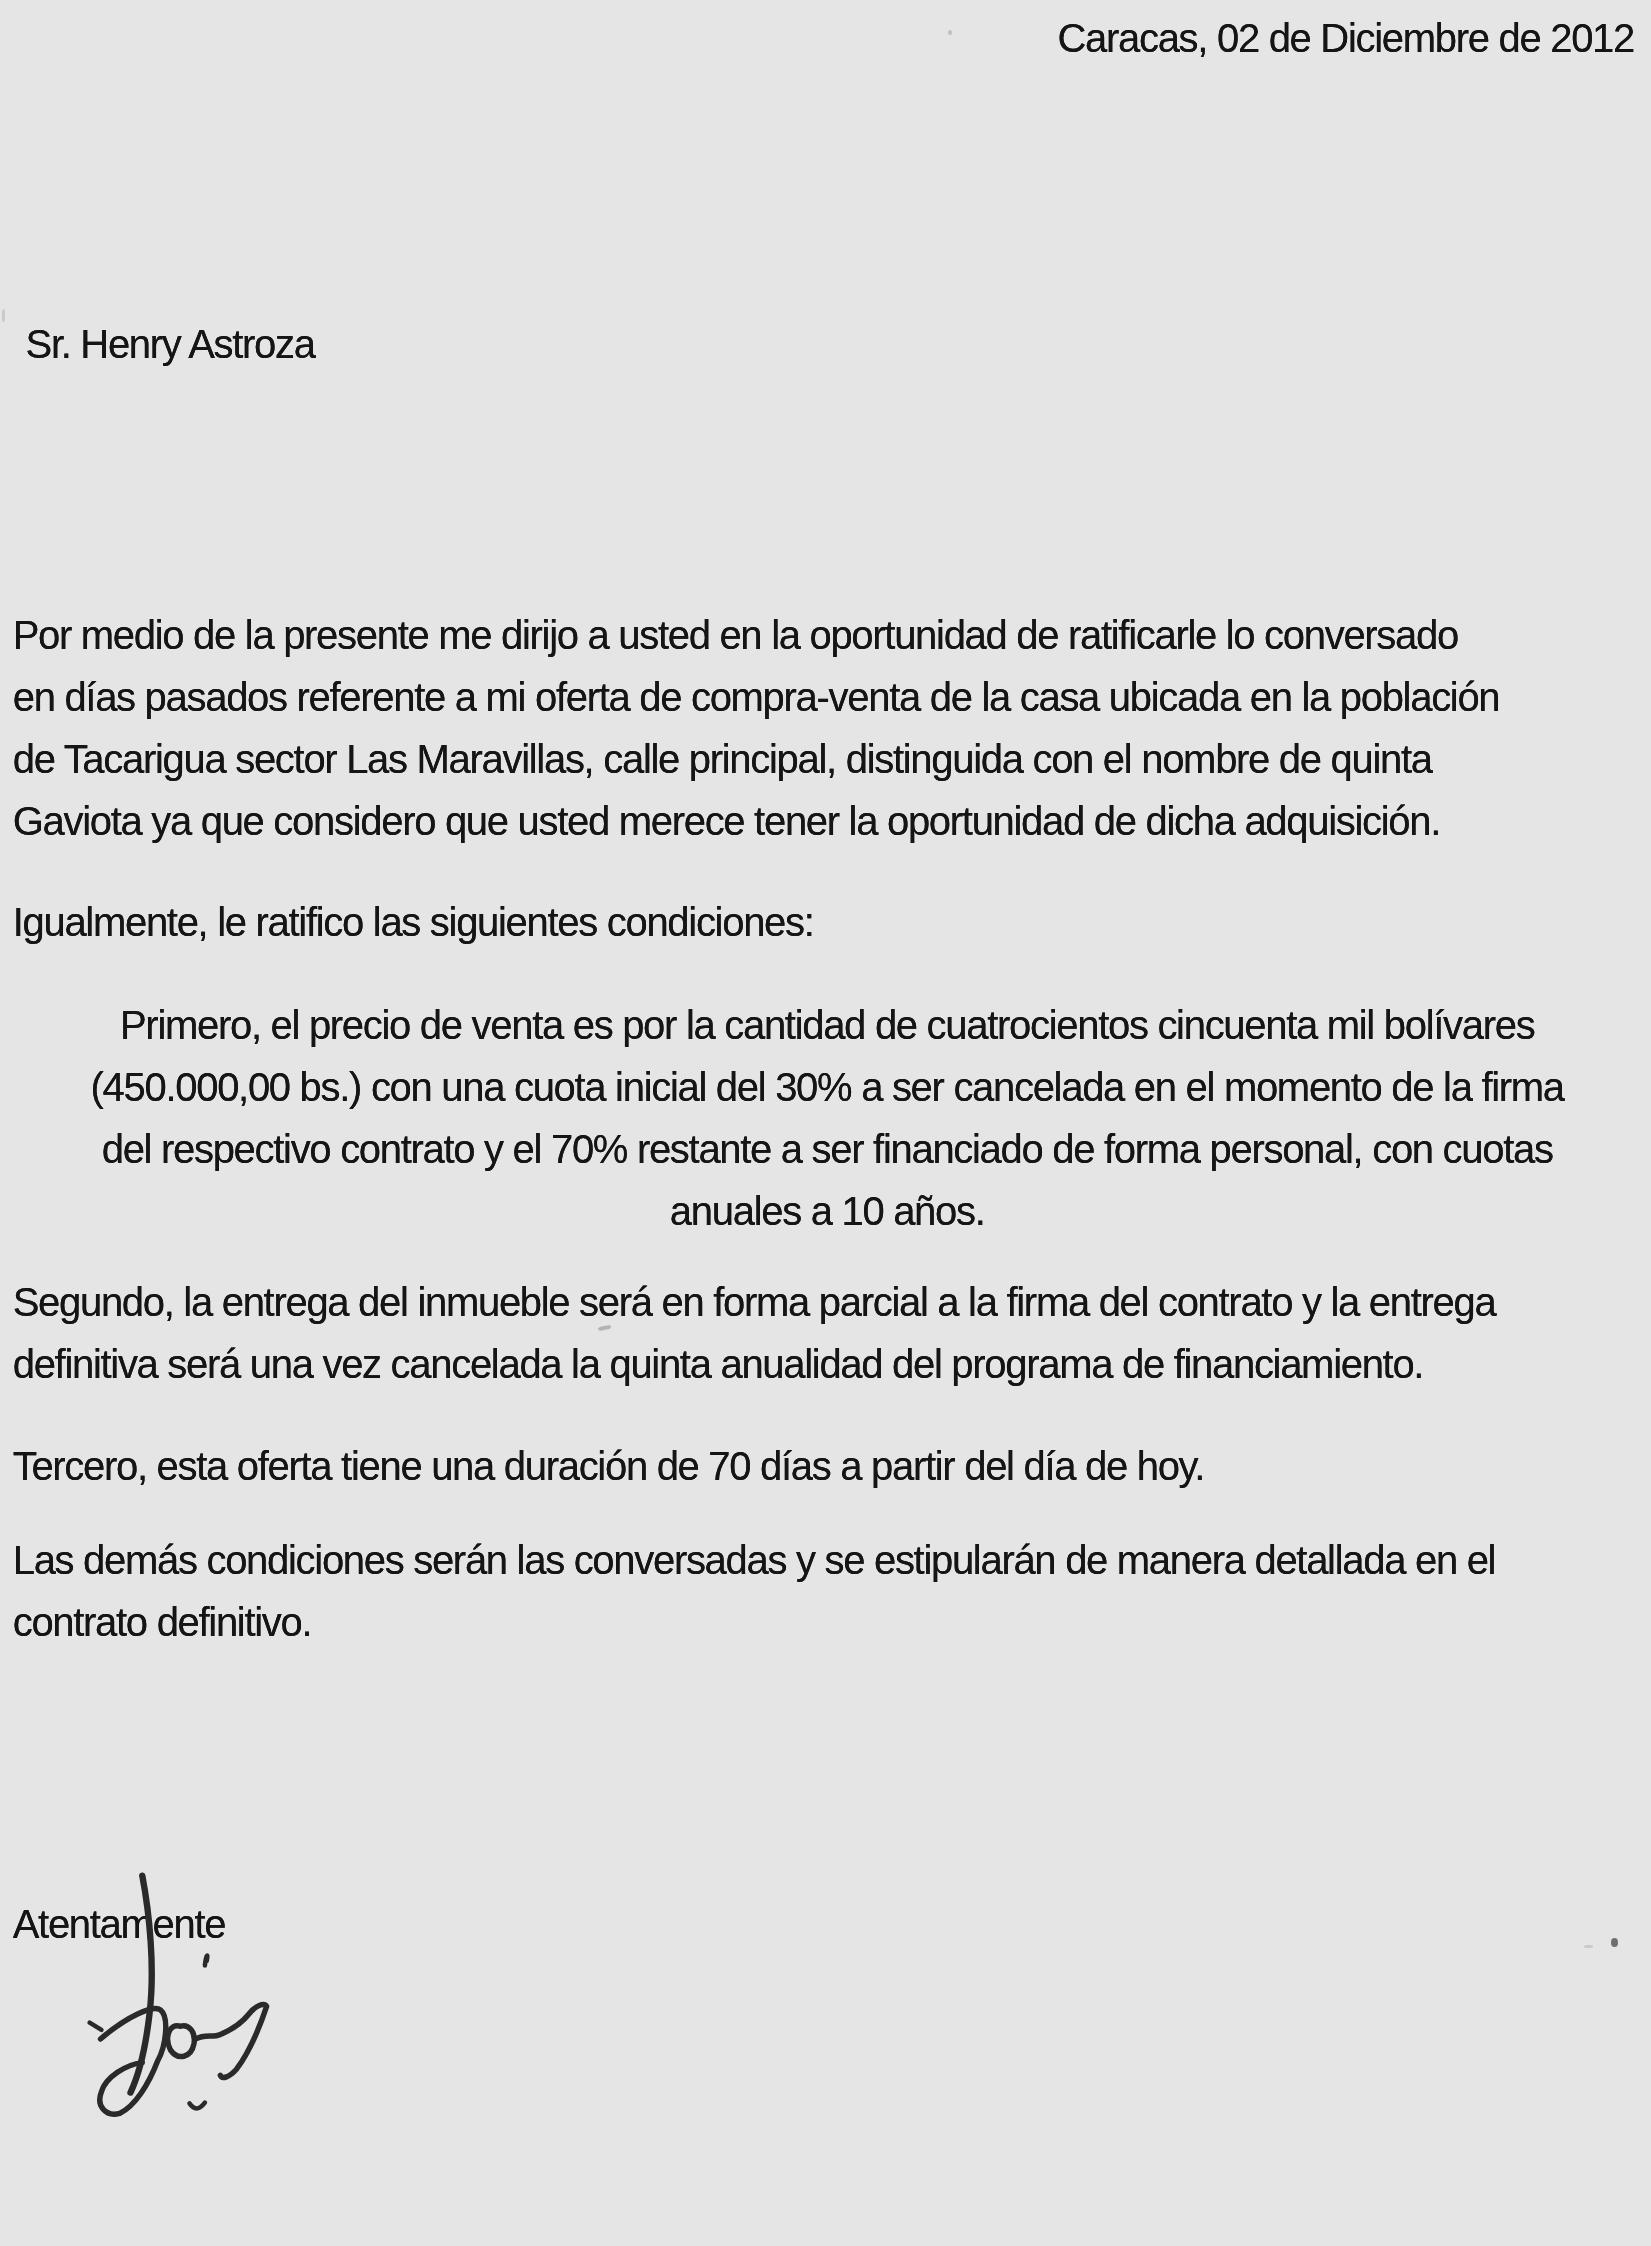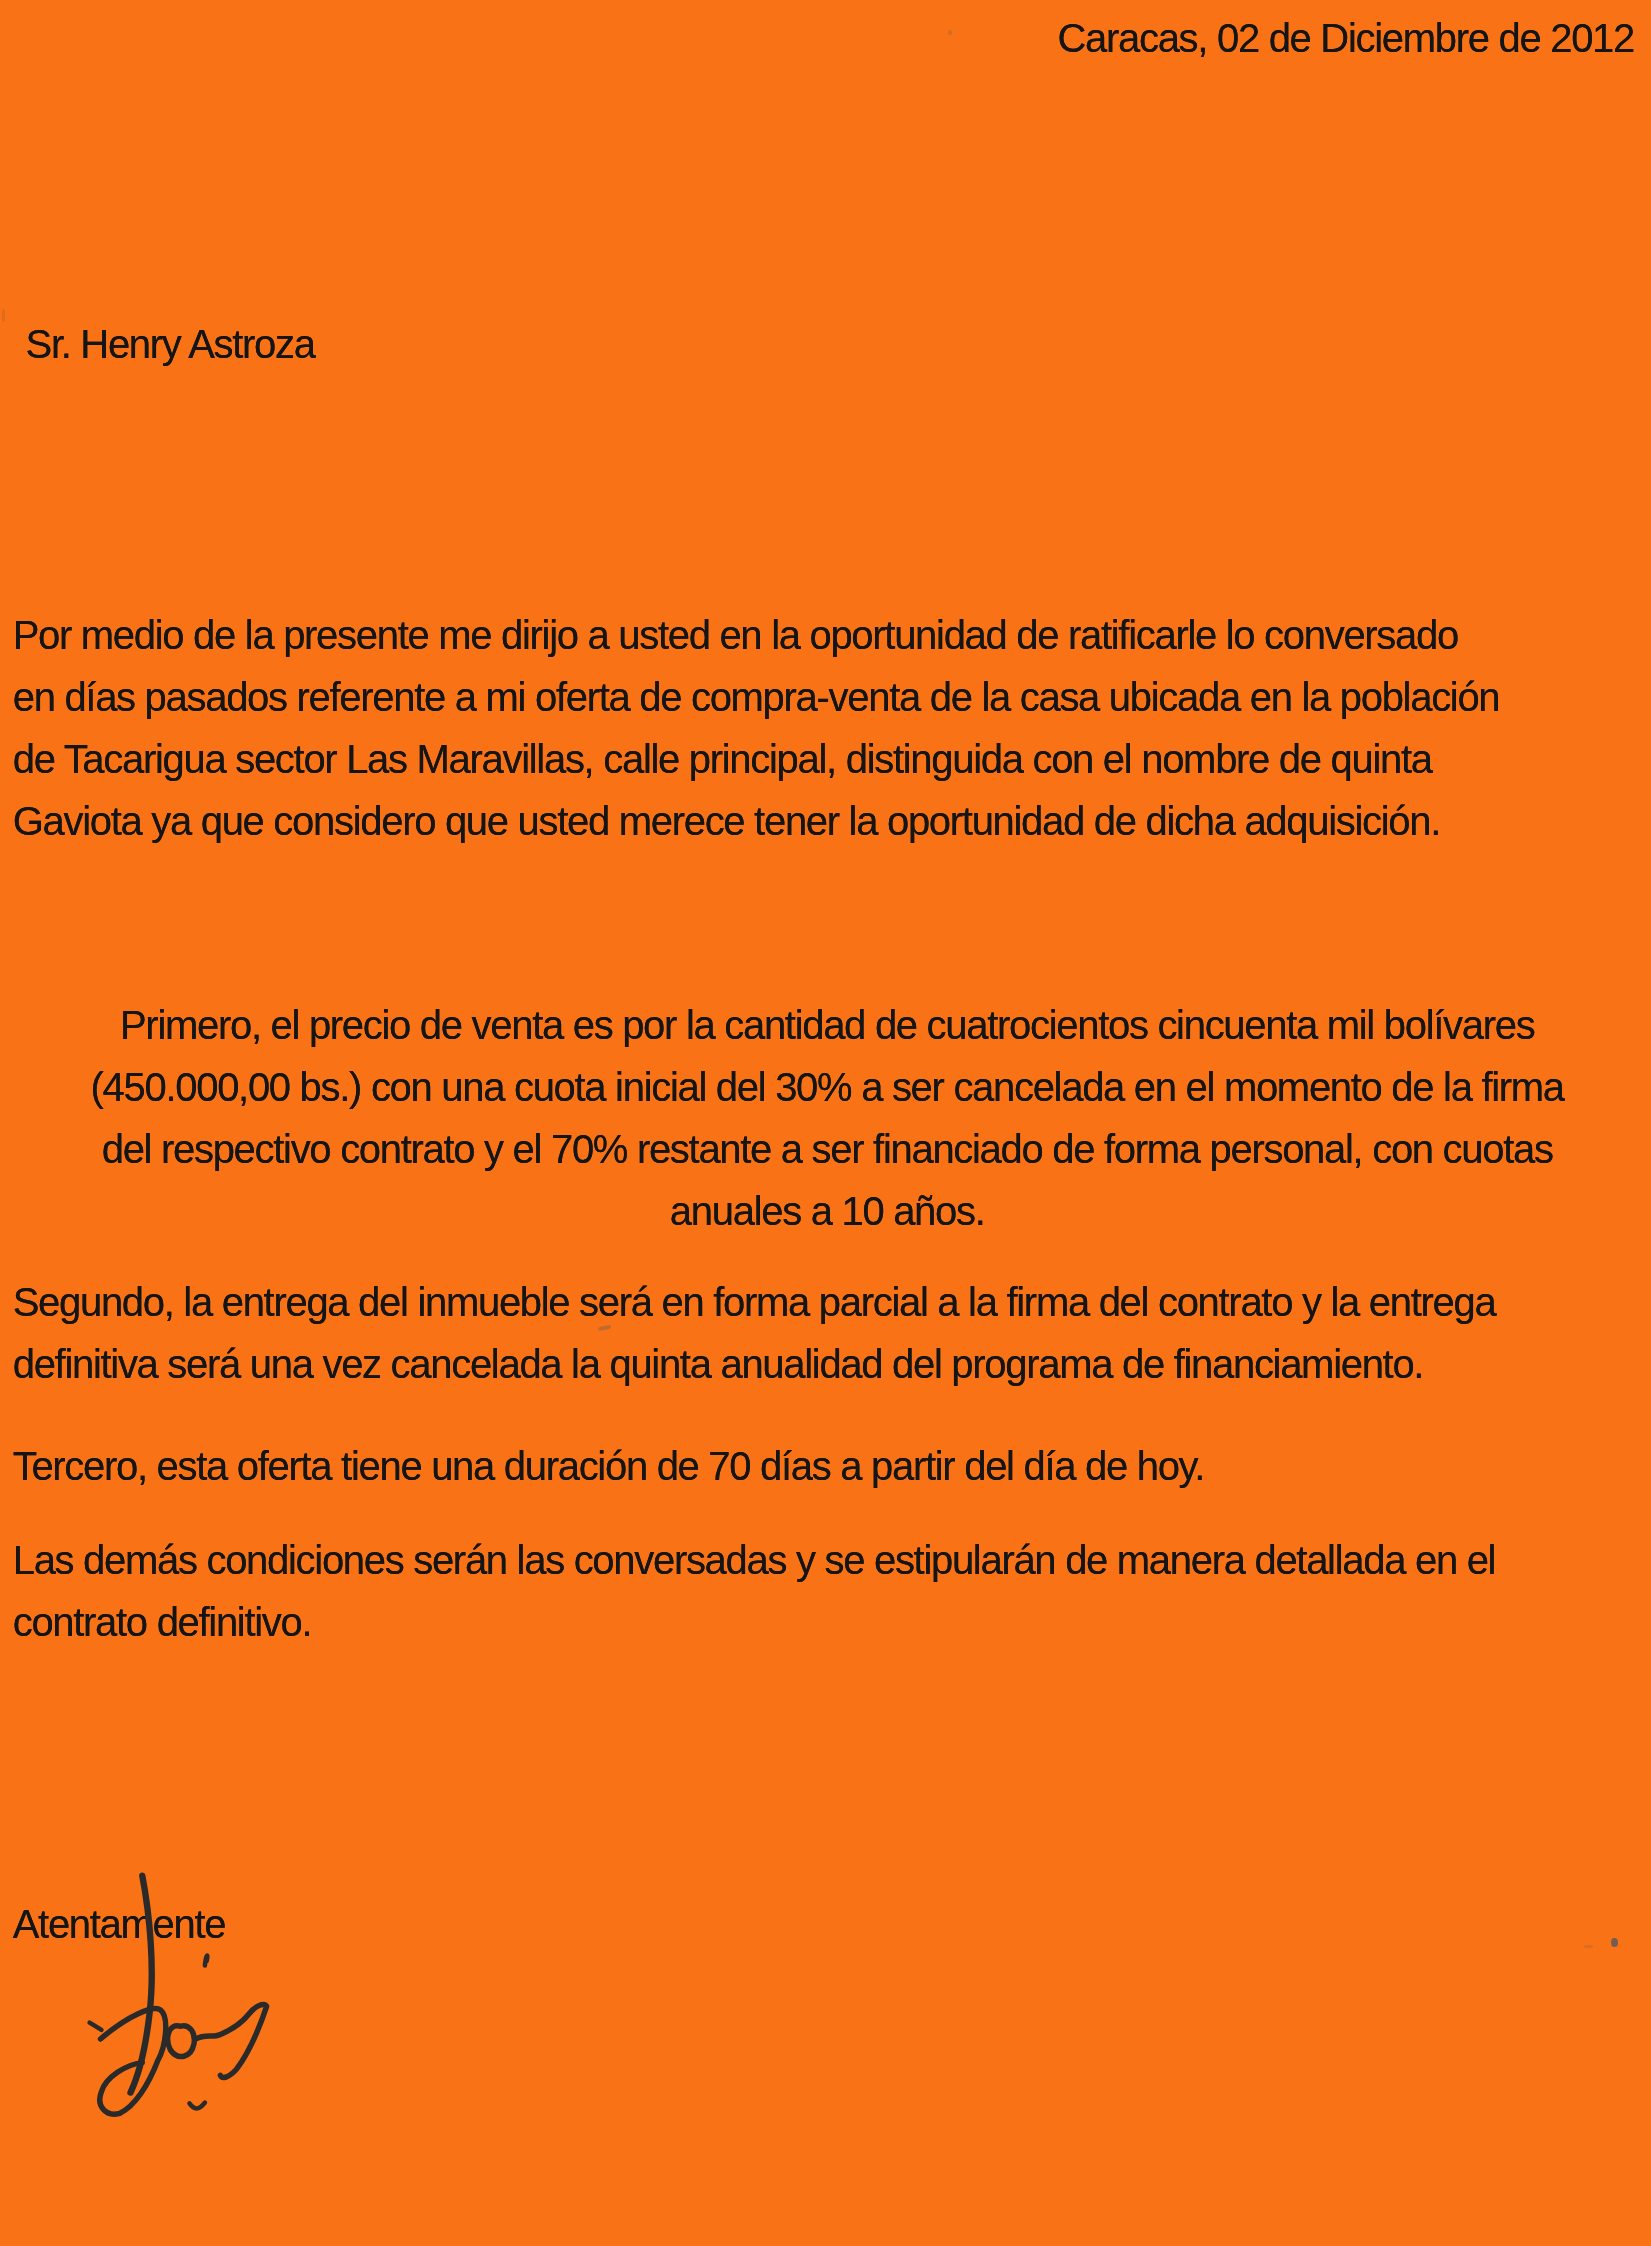--- a/index.html
+++ b/index.html
@@ -4,21 +4,21 @@
 <style>
   html, body {
     margin: 0;
     padding: 0;
     background: #ffffff;
   }
   .page {
     position: relative;
     width: 1652px;
     height: 2247px;
-    background: #f97316;
+    background: #e5e5e5;
     overflow: hidden;
     font-family: "Liberation Sans", sans-serif;
     color: #151515;
   }
   .txt {
     position: absolute;
     font-size: 40px;
     line-height: 62px;
     letter-spacing: -1.3px;
     white-space: pre-line;
@@ -73,20 +73,21 @@
 
   <div class="txt date-line">Caracas, 02 de Diciembre de 2012</div>
 
   <div class="txt recipient">Sr. Henry Astroza</div>
 
   <div class="txt p-body">Por medio de la presente me dirijo a usted en la oportunidad de ratificarle lo conversado
 en días pasados referente a mi oferta de compra-venta de la casa ubicada en la población
 de Tacarigua sector Las Maravillas, calle principal, distinguida con el nombre de quinta
 Gaviota ya que considero que usted merece tener la oportunidad de dicha adquisición.</div>
 
+  <div class="txt p-intro">Igualmente, le ratifico las siguientes condiciones:</div>
 
   <div class="txt p-first">Primero, el precio de venta es por la cantidad de cuatrocientos cincuenta mil bolívares
 (450.000,00 bs.) con una cuota inicial del 30% a ser cancelada en el momento de la firma
 del respectivo contrato y el 70% restante a ser financiado de forma personal, con cuotas
 anuales a 10 años.</div>
 
   <div class="txt p-second">Segundo, la entrega del inmueble será en forma parcial a la firma del contrato y la entrega
 definitiva será una vez cancelada la quinta anualidad del programa de financiamiento.</div>
 
   <div class="txt p-third">Tercero, esta oferta tiene una duración de 70 días a partir del día de hoy.</div>

